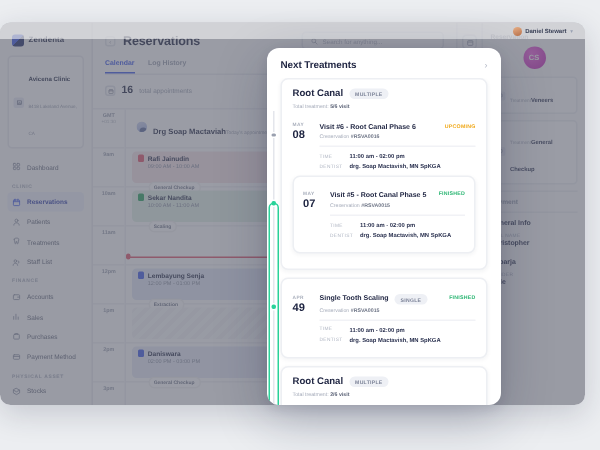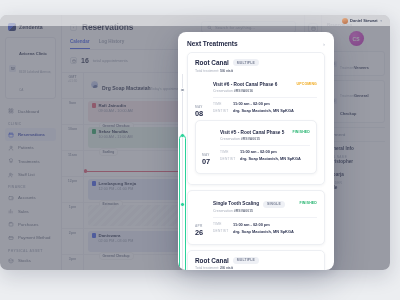--- a/index.html
+++ b/index.html
@@ -222,21 +222,21 @@
   .grp-title { font-size:6.4px; font-weight:700; color:#1d2340; }
   .badge {
     font-size:3.4px; font-weight:700; letter-spacing:.2px; border-radius:6px;
     padding:1.4px 4px; background:#eef0f5; color:#7a8196;
   }
   .grp-sub { font-size:3.5px; color:#a7adbb; margin-top:2.5px; }
   .grp-sub b { color:#5d6478; font-weight:700; }
 
   .visits { margin-top:5px; }
   .visit { display:flex; gap:5px; position:relative; padding:4px 0 2px 0; }
-  .v-date { width:13px; flex:0 0 13px; text-align:left; padding-top:.5px;margin-top:24px; }
+  .v-date { width:13px; flex:0 0 13px; text-align:left; padding-top:.5px; }
   .v-mon { font-size:3.2px; color:#aab0bd; font-weight:700; letter-spacing:.3px; display:block; line-height:1.2; }
   .v-day { font-size:7.4px; color:#1d2340; font-weight:700; display:block; line-height:1.05; }
   .v-main { flex:1; min-width:0; }
   .v-top { display:flex; align-items:flex-start; gap:4px; }
   .v-name { font-size:4.7px; font-weight:700; color:#1d2340; line-height:1.25; }
   .v-status { margin-left:auto; font-size:3.5px; font-weight:700; letter-spacing:.15px; white-space:nowrap; }
   .v-status.up { color:#f0a818; }
   .v-status.fin { color:#2bb673; }
   .v-meta { font-size:3.5px; color:#a7adbb; margin-top:1.5px; }
   .v-meta b { color:#6f7687; font-weight:600; }
@@ -653,21 +653,21 @@
                 </div>
               </div>
             </div>
           </div>
         </div>
         <div class="group">
           <div class="grp-card">
             <div class="visit">
               <span class="v-date">
                 <span class="v-mon">APR</span>
-                <span class="v-day">26</span>
+                <span class="v-day">49</span>
               </span>
               <span class="v-main">
                 <span class="v-top">
                   <span class="v-name">Single Tooth Scaling</span>
                   <span class="badge">SINGLE</span>
                   <span class="v-status fin">FINISHED</span>
                 </span>
                 <div class="v-meta">Creservation <b>#RSVA0015</b></div>
                 <div class="v-detail">
                   <div class="v-line">

